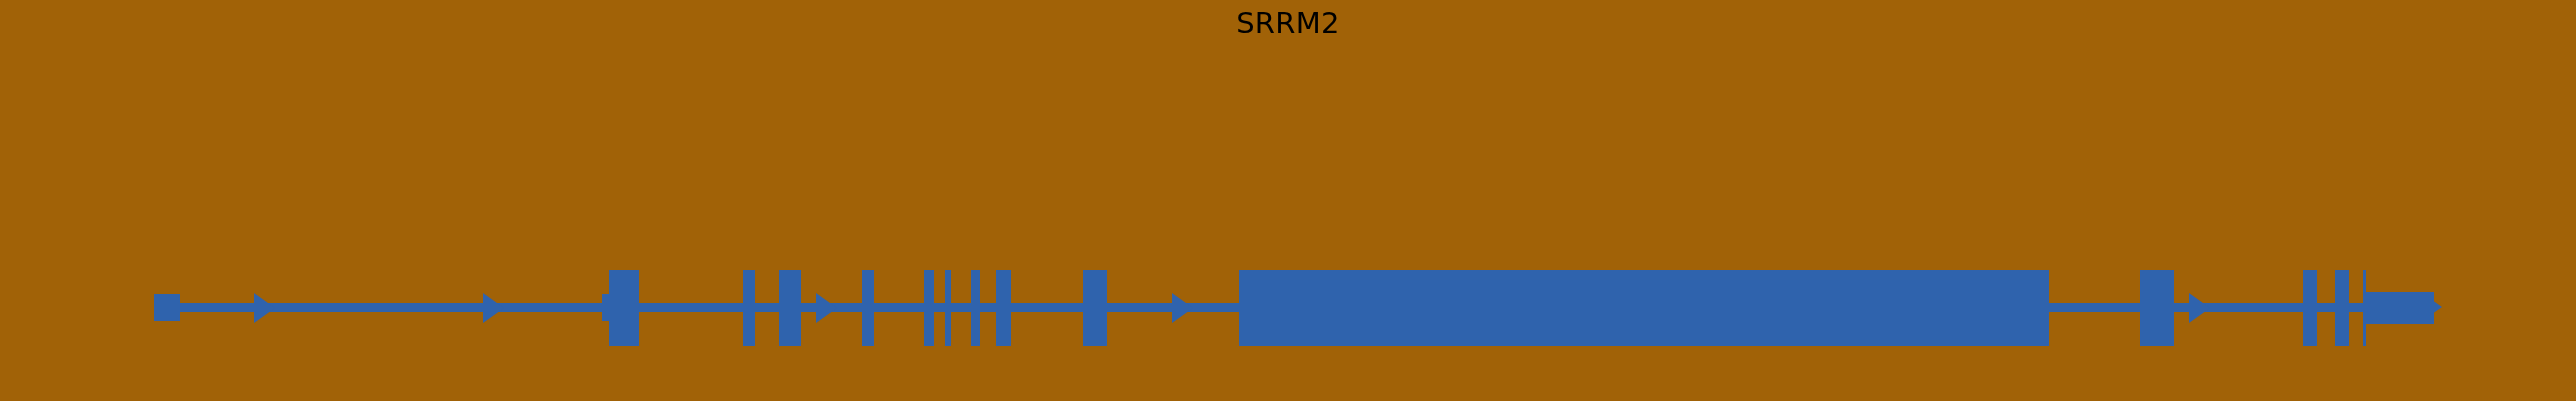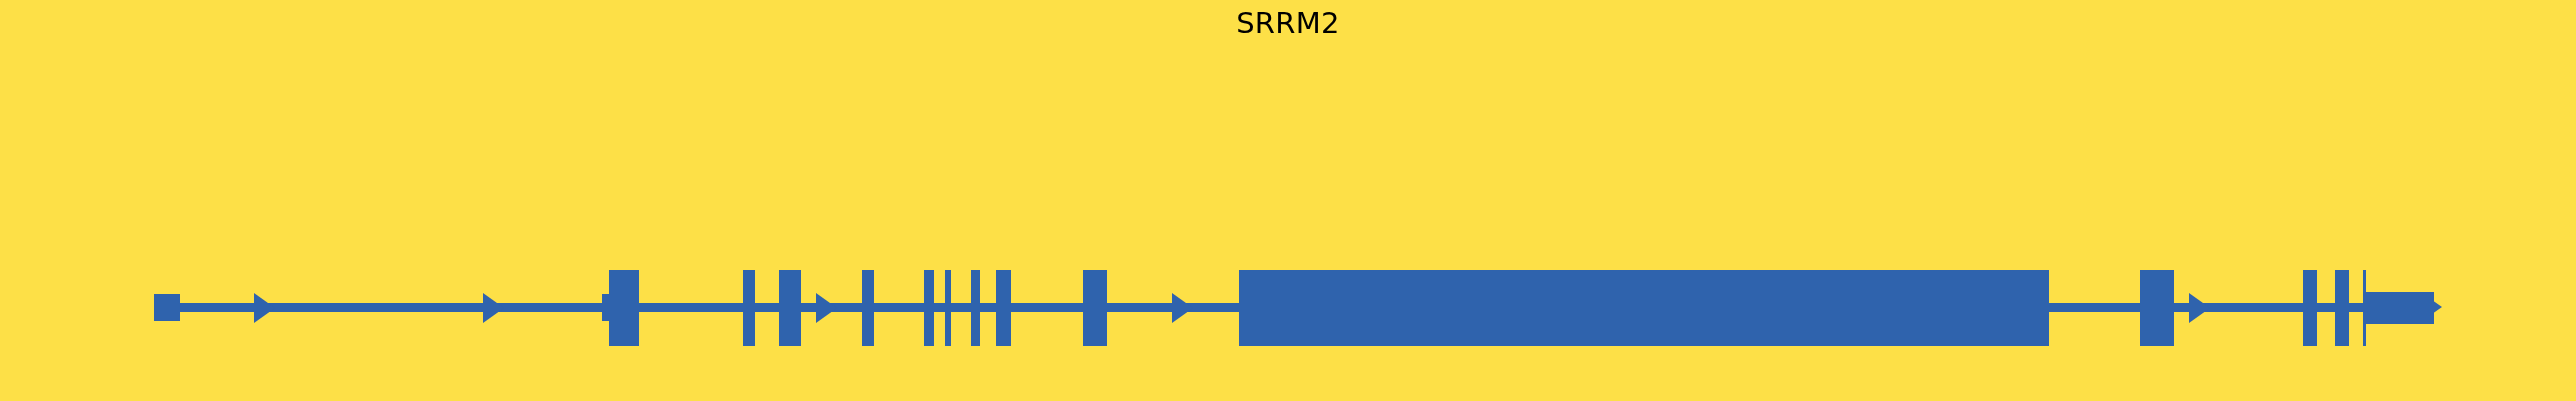--- a/index.html
+++ b/index.html
@@ -10,21 +10,21 @@
   body {
     width: 2576px;
     height: 401px;
     font-family: "DejaVu Sans", "Liberation Sans", sans-serif;
     overflow: hidden;
   }
   .figure {
     position: relative;
     width: 2576px;
     height: 401px;
-    background: #fde047;
+    background: #a16207;
   }
   .gene-title {
     position: absolute;
     left: 0;
     top: 0;
     width: 2576px;
     text-align: center;
     font-size: 29px;
     color: #000000;
     letter-spacing: 0.3px;

